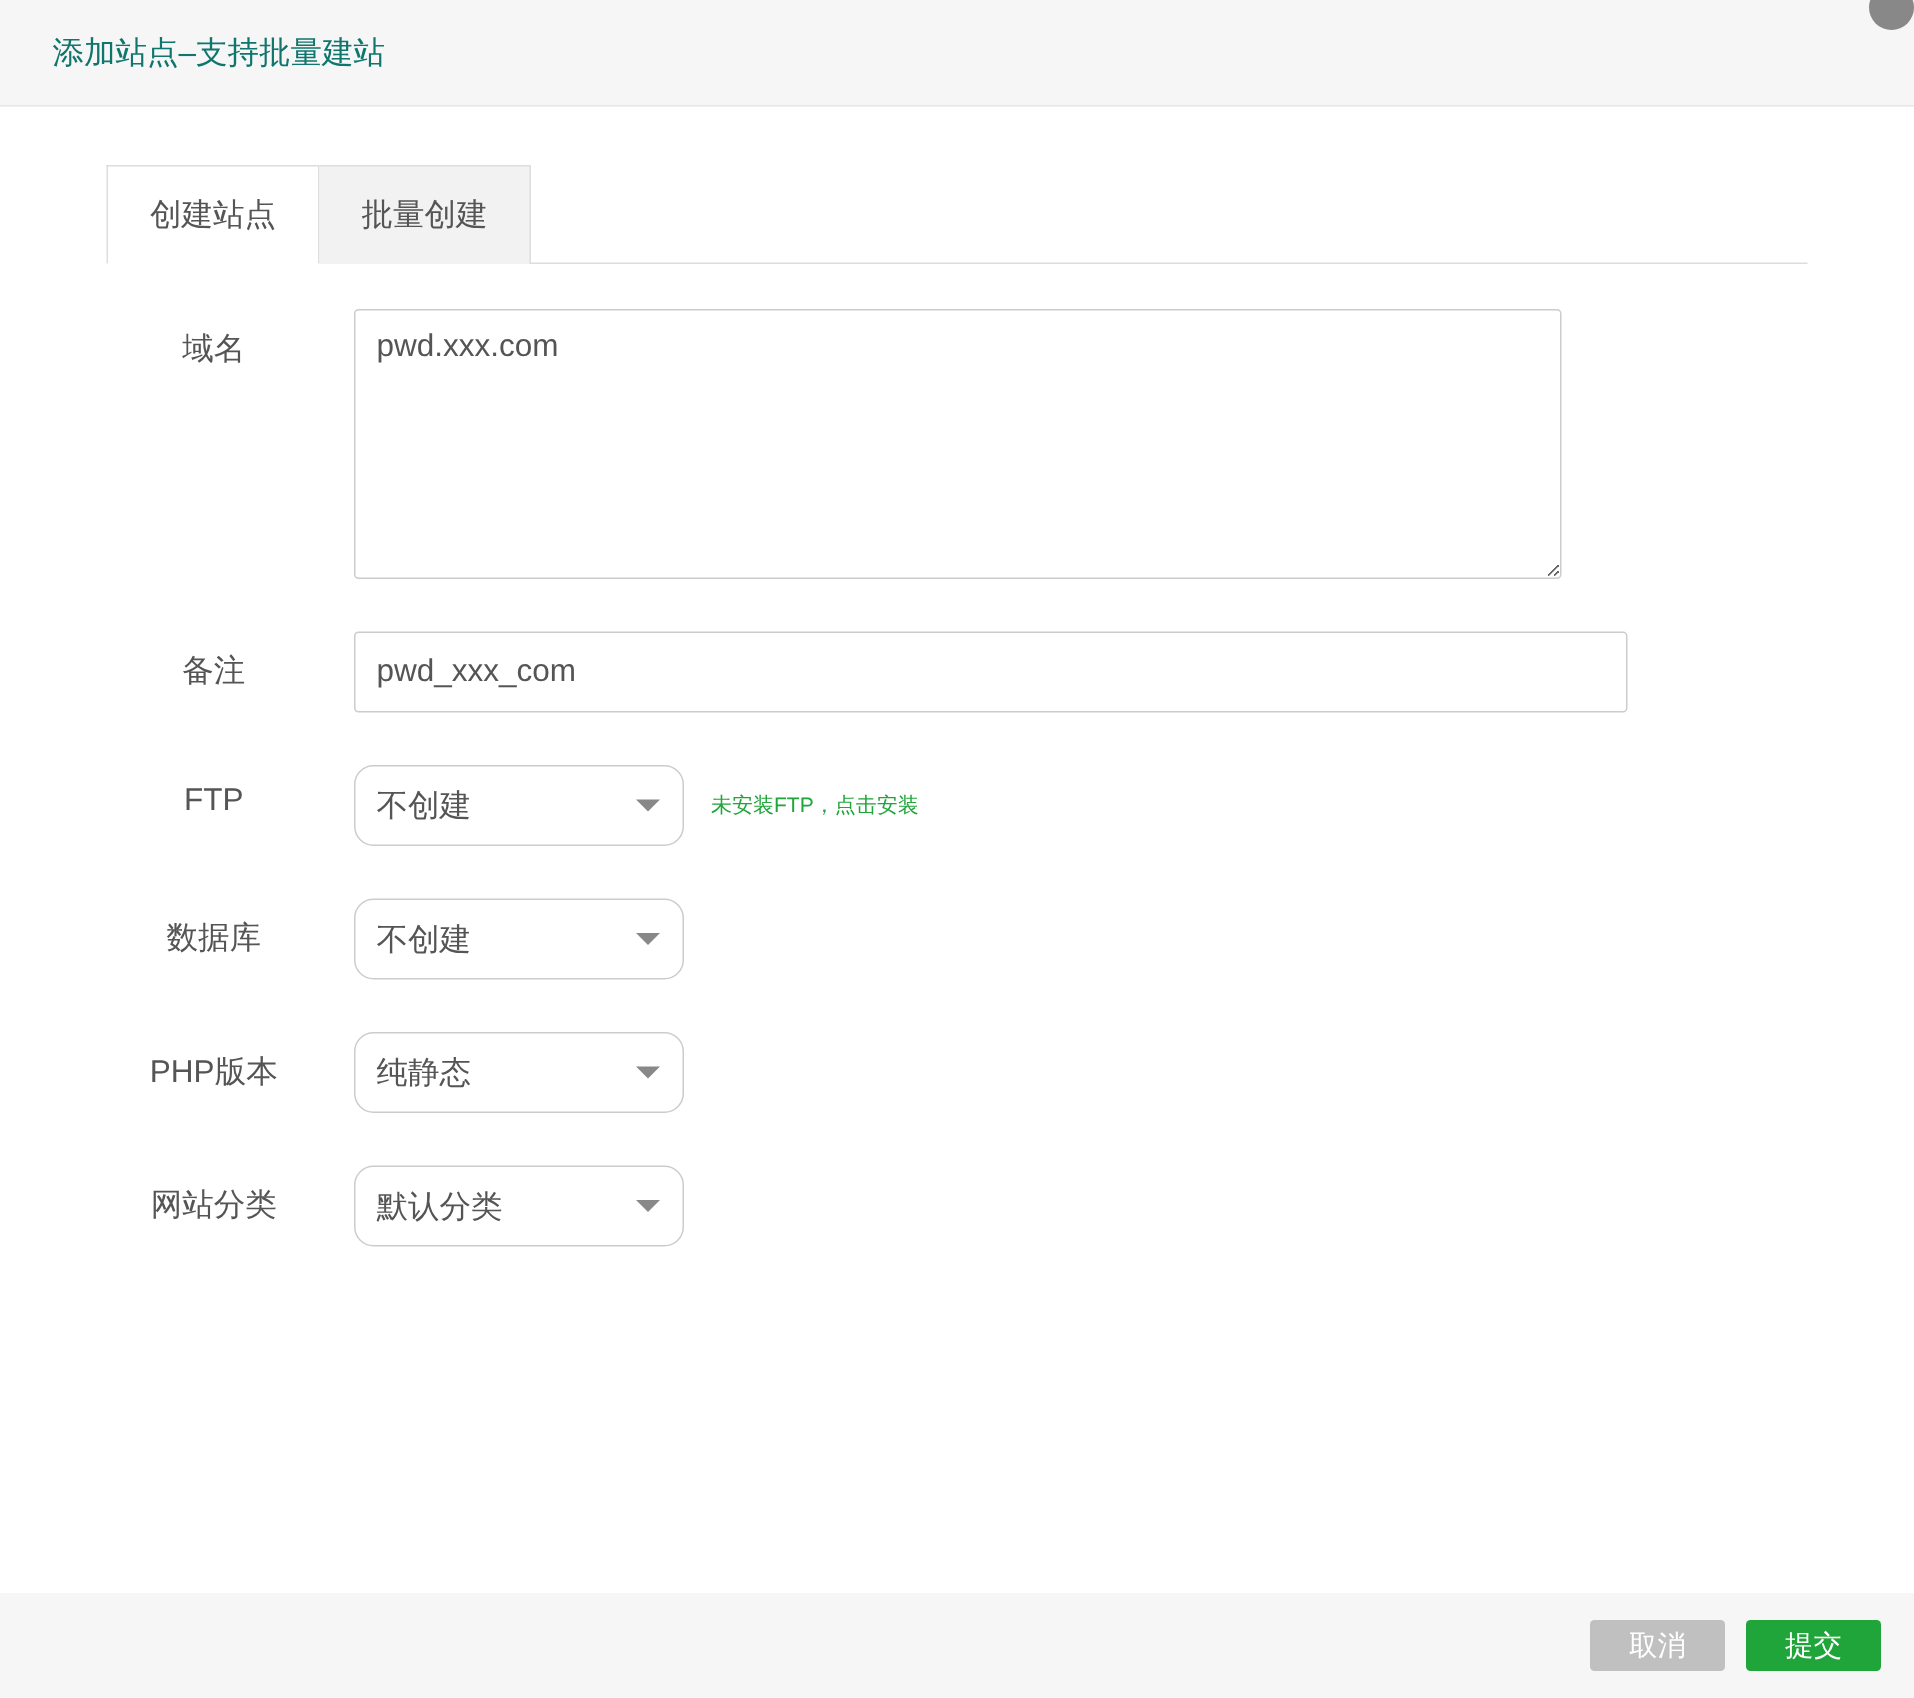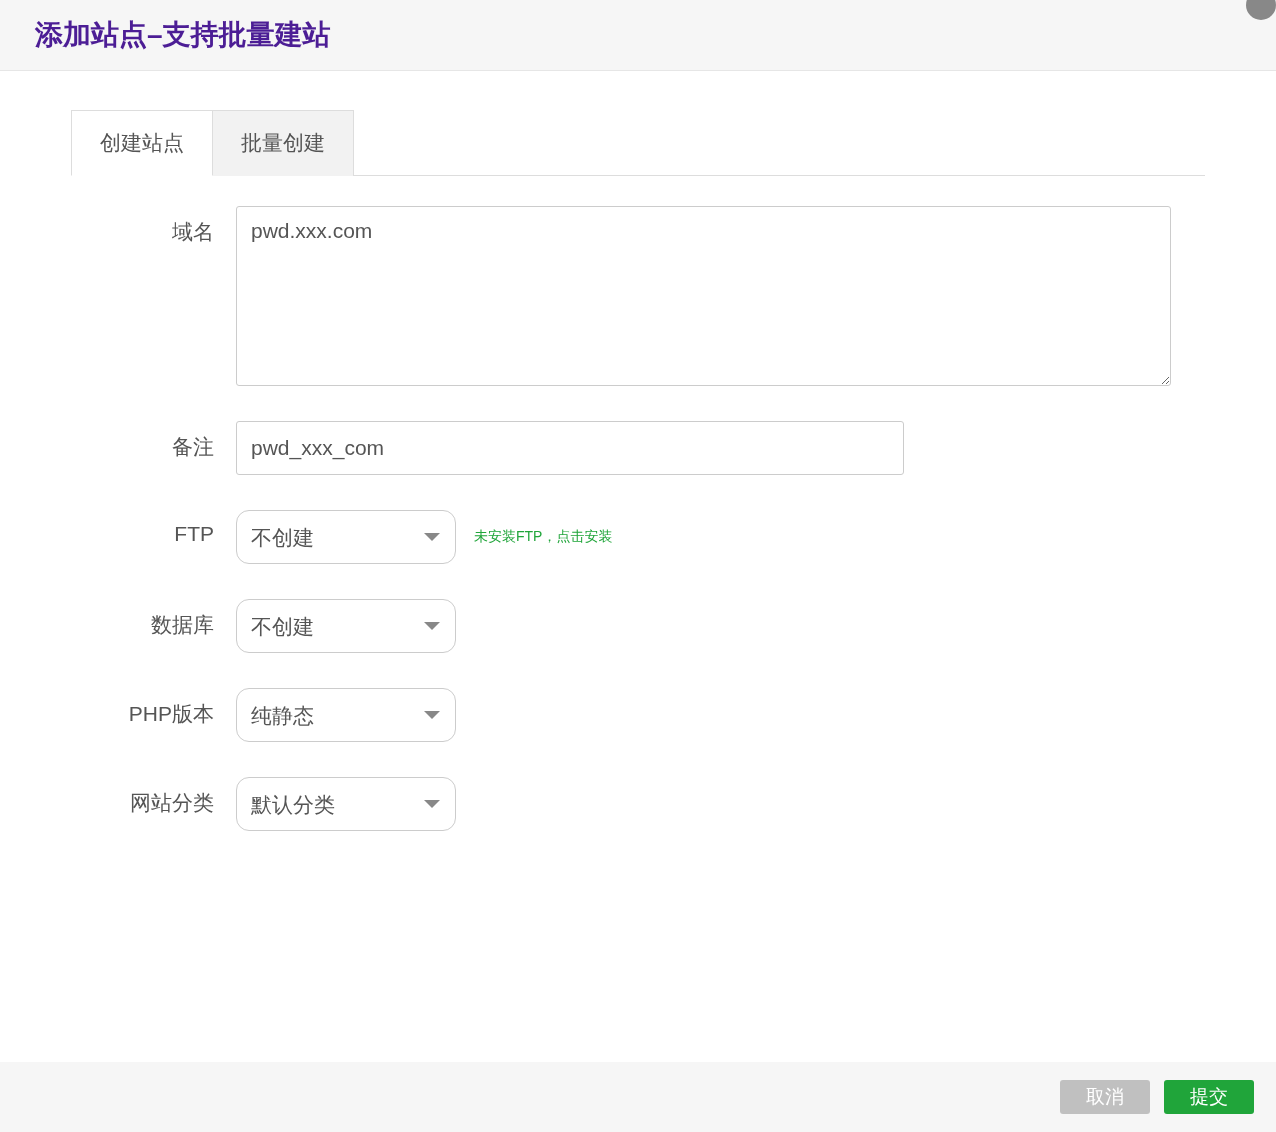--- a/index.html
+++ b/index.html
@@ -20,23 +20,23 @@
       height: 71px;
       background: #f6f6f6;
       border-bottom: 1px solid #e6e6e6;
       display: flex;
       align-items: center;
       padding: 0 35px;
       position: relative;
     }
     
     .dialog-title {
-      font-size: 28px;
-      color: #4c1d95;
-      font-weight: 700;
+      font-size: 21px;
+      color: #0f766e;
+      font-weight: 400;
     }
     
     .close-corner {
       position: absolute;
       right: 0;
       top: -10px;
       width: 30px;
       height: 30px;
       background: #888;
       border-radius: 50%;
@@ -78,49 +78,49 @@
     }
     
     .form-row {
       display: flex;
       align-items: flex-start;
       margin-bottom: 35px;
     }
     
     .form-label {
       width: 165px;
-      text-align: right;
+      text-align: center;
       font-size: 21px;
       color: #555;
       padding-right: 22px;
       padding-top: 12px;
       flex-shrink: 0;
     }
     
     .form-control-wrap {
       flex: 1;
       display: flex;
       align-items: center;
       gap: 18px;
     }
     
     .textarea-input {
-      width: 935px;
+      width: 805px;
       height: 180px;
       border: 1px solid #ccc;
       border-radius: 3px;
       padding: 12px 14px;
       font-size: 21px;
       color: #555;
       font-family: inherit;
       resize: both;
     }
     
     .text-input {
-      width: 668px;
+      width: 849px;
       height: 54px;
       border: 1px solid #ccc;
       border-radius: 3px;
       padding: 0 14px;
       font-size: 21px;
       color: #555;
       font-family: inherit;
     }
     
     .select-wrap {

